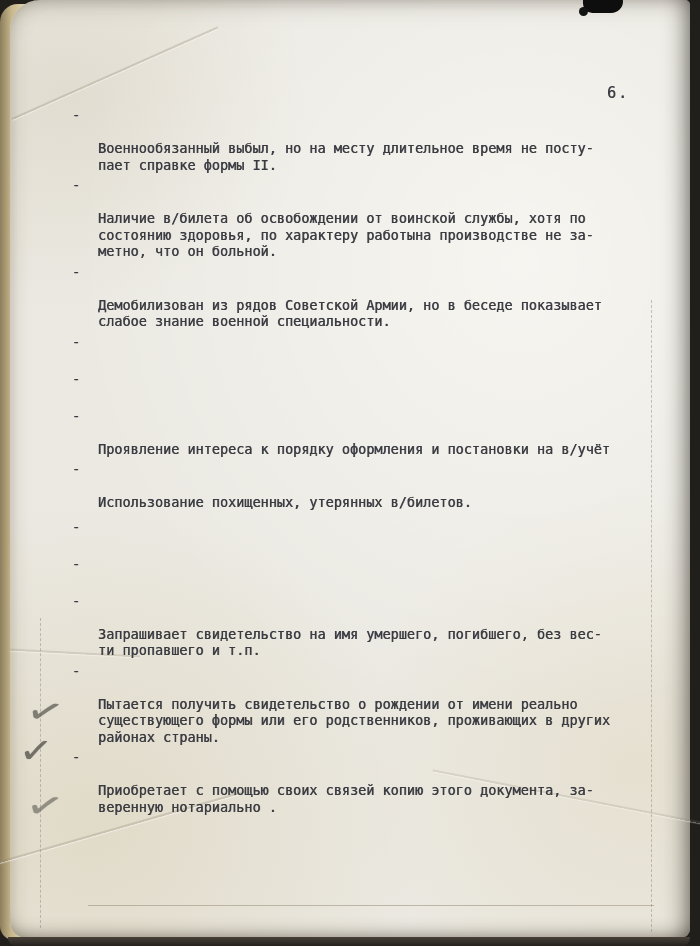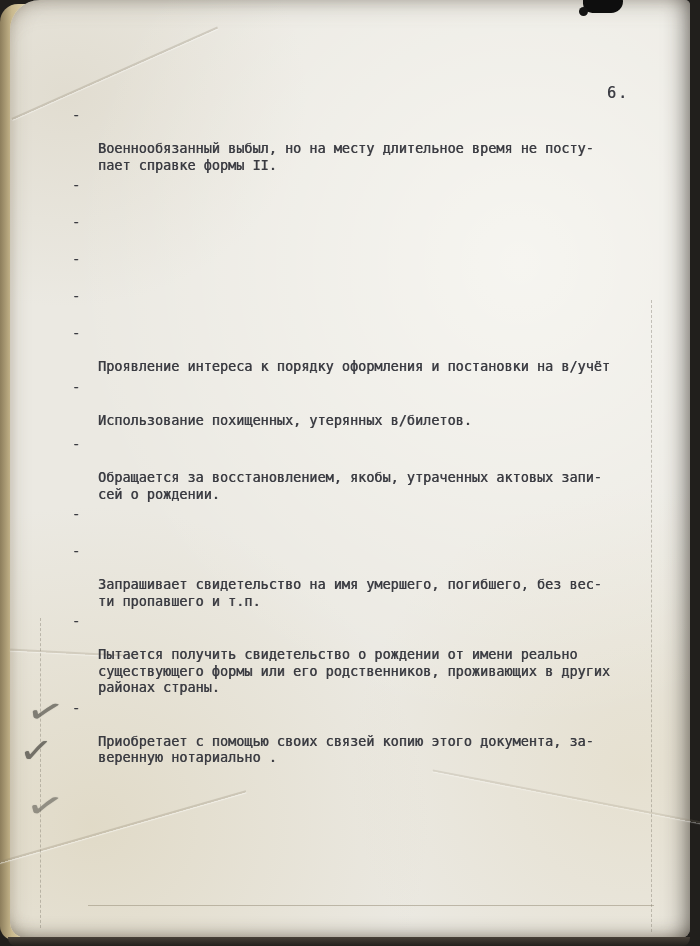--- a/index.html
+++ b/index.html
@@ -85,42 +85,45 @@
 
   <div class="content">
 
     <div class="item">
       <span class="dash">-</span>
       <span>Военнообязанный выбыл, но на месту длительное время не посту-
 пает справке формы II.</span>
     </div>
     <div class="item">
       <span class="dash">-</span>
+      <span>Наличие в/билета об освобождении от воинской службы, хотя по
+состоянию здоровья, по характеру работына производстве не за-
+метно, что он больной.</span>
     </div>
     <div class="item">
       <span class="dash">-</span>
+      <span>Демобилизован из рядов Советской Армии, но в беседе показывает
+слабое знание военной специальности.</span>
     </div>
     <div class="item">
       <span class="dash">-</span>
     </div>
     <div class="item">
       <span class="dash">-</span>
     </div>
     <div class="item">
       <span class="dash">-</span>
       <span>Проявление интереса к порядку оформления и постановки на в/учёт</span>
     </div>
     <div class="item" style="margin-bottom:8px">
       <span class="dash">-</span>
       <span>Использование похищенных, утерянных в/билетов.</span>
     </div>
     <div class="item">
       <span class="dash">-</span>
-      <span>Обращается за восстановлением, якобы, утраченных актовых запи-
-сей о рождении.</span>
     </div>
     <div class="item">
       <span class="dash">-</span>
     </div>
     <div class="item">
       <span class="dash">-</span>
       <span>Запрашивает свидетельство на имя умершего, погибшего, без вес-
 ти пропавшего и т.п.</span>
     </div>
     <div class="item">

